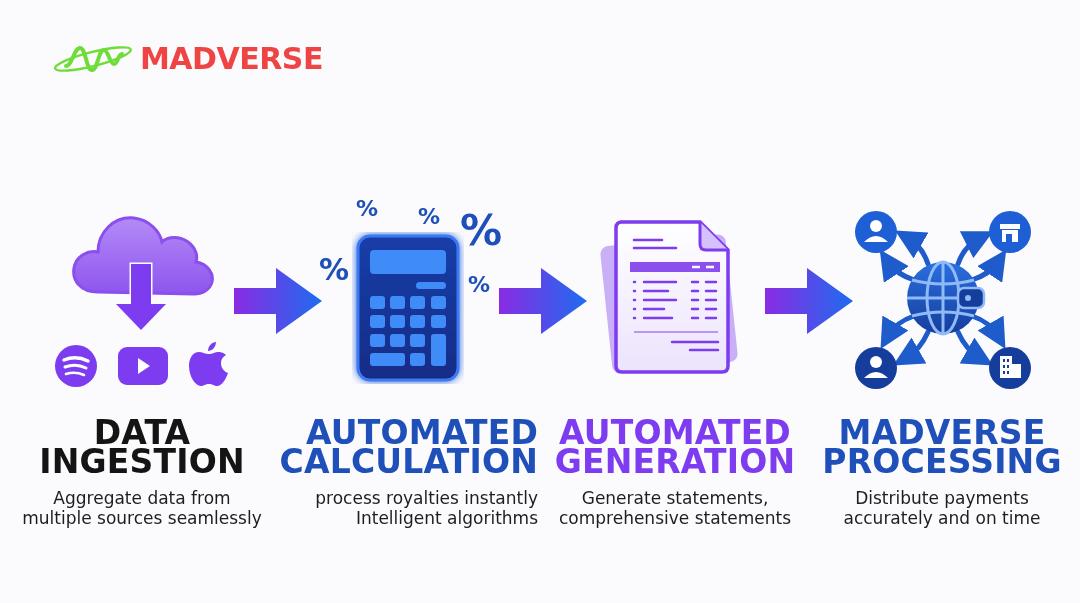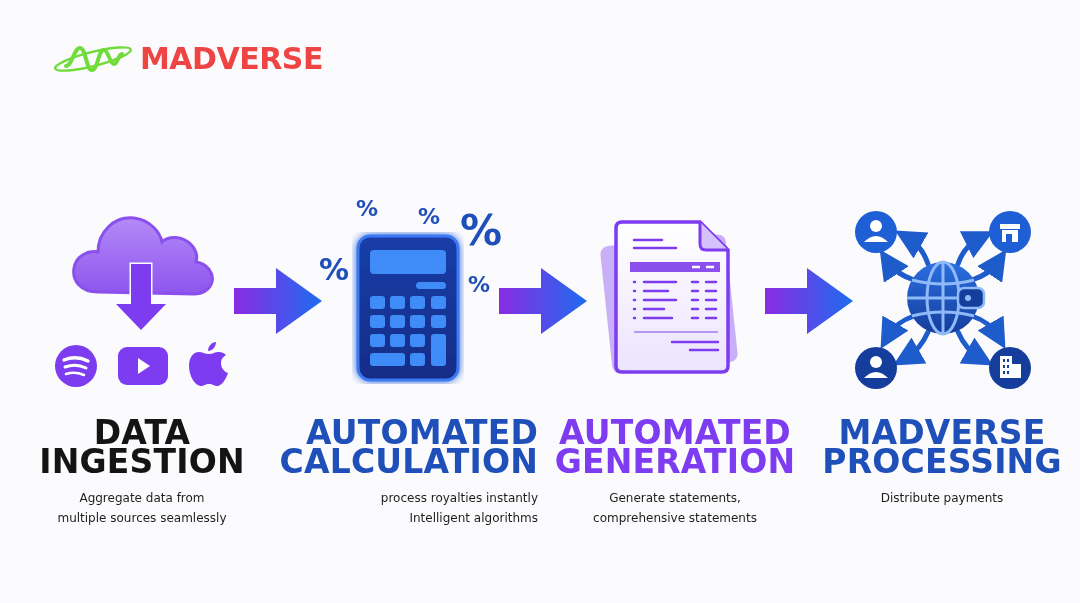--- a/index.html
+++ b/index.html
@@ -18,21 +18,21 @@
   .icon { position: absolute; }
   .arrow { position: absolute; }
   .step {
     position: absolute; top: 418px; width: 260px; text-align: center;
   }
   .step-title {
     font-family: "DejaVu Sans", sans-serif; font-weight: 700; font-size: 33px;
     line-height: 29px; letter-spacing: 0.2px;
   }
   .step-desc {
-    margin-top: 12px; font-size: 12px; line-height: 20px; color: #1e1e1e;
+    margin-top: 12px; font-size: 17px; line-height: 20px; color: #1e1e1e;
     font-family: "DejaVu Sans", sans-serif;
   }
   .pct { position: absolute; font-family: "DejaVu Sans", sans-serif; font-weight: 700; color: #1f4fb8; }
 </style>
 </head>
 <body>
 
 <div class="logo">
   <svg width="82" height="34" viewBox="0 0 82 34">
     <ellipse cx="41" cy="17" rx="39" ry="7" fill="none" stroke="#6fdc3a" stroke-width="2.4" transform="rotate(-14 41 17)"></ellipse>
@@ -281,14 +281,15 @@
   </div>
 </div>
 
 <div class="step" style="left:812px;">
   <div class="step-title" style="color:#1f4fb8;">
     <div>MADVERSE</div>
     <div>PROCESSING</div>
   </div>
   <div class="step-desc">
     <div>Distribute payments</div>
+    <div>accurately and on time</div>
   </div>
 </div>
 
 </body></html>

